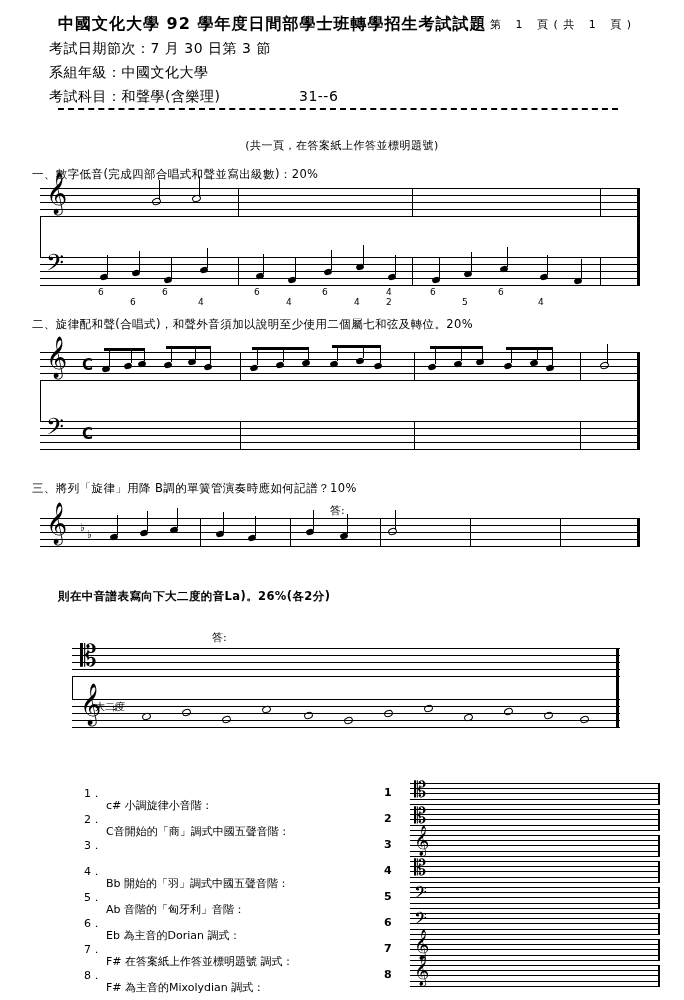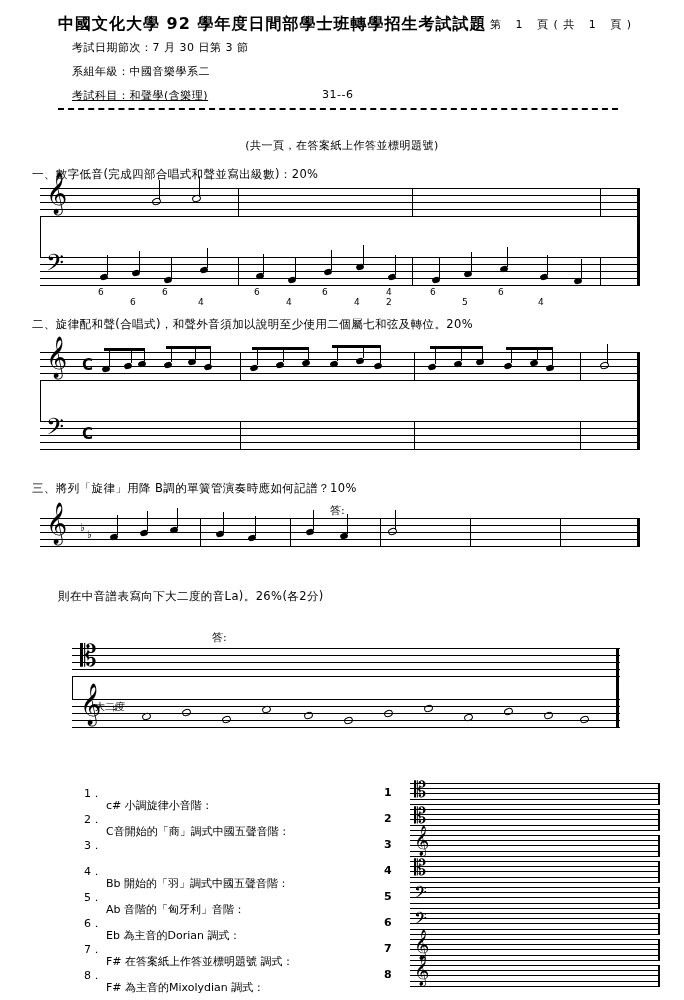--- a/index.html
+++ b/index.html
@@ -19,39 +19,39 @@
     position:absolute;left:58px;top:0;
     font-size:16px;font-weight:bold;letter-spacing:1px;
     white-space:nowrap;
   }
   .page-no{
     position:absolute;left:490px;top:3px;
     font-size:11px;white-space:nowrap;letter-spacing:1px;
   }
   .page-no .blank{display:inline-block;width:26px;border-bottom:0px solid #000;text-align:center;}
 
-  .meta{position:absolute;left:72px;font-size:11px;white-space:nowrap;letter-spacing:0.5px;}
+  .meta{position:absolute;left:49px;font-size:14px;white-space:nowrap;letter-spacing:0.5px;}
   .meta.r1{top:40px;}
   .meta.r2{top:64px;}
-  .meta.r3{top:88px;text-decoration:underline;}
+  .meta.r3{top:88px;}
   .meta .code{position:absolute;left:250px;top:0;}
 
   .dashrule{
     position:absolute;left:58px;top:108px;width:560px;
     border-top:2px dashed #000;height:0;
   }
 
   .subnote{
     position:absolute;top:138px;left:0;width:684px;text-align:center;
     font-size:11px;letter-spacing:0.5px;
   }
 
   
   .q{position:absolute;font-size:11.5px;letter-spacing:0.4px;line-height:1.5;}
-  .q .cont{display:block;padding-left:26px;}
+  .q .cont{display:block;padding-left:26px;font-weight:bold;}
 
   
   .sys{position:absolute;}
   .staff{
     position:relative;
     background:repeating-linear-gradient(
       to bottom,
       #000 0px,#000 1px,
       transparent 1px,transparent 7px
     );
@@ -103,21 +103,21 @@
     <div class="page-no">
       <span>第</span>
       <span class="blank">1</span>
       <span>頁 ( 共</span>
       <span class="blank">1</span>
       <span>頁 )</span>
     </div>
   </div>
 
   <div class="meta r1">考試日期節次：7 月 30 日第 3 節</div>
-  <div class="meta r2">系組年級：中國音樂學系二</div>
+  <div class="meta r2">系組年級：中國文化大學</div>
   <div class="meta r3">
     <span>考試科目：和聲學(含樂理)</span>
     <span class="code">31--6</span>
   </div>
 
   <div class="dashrule"></div>
 
   <div class="subnote">(共一頁，在答案紙上作答並標明題號)</div>
 
   <div class="q" style="top:166px;left:32px;width:600px;">一、數字低音(完成四部合唱式和聲並寫出級數)：20%</div>

